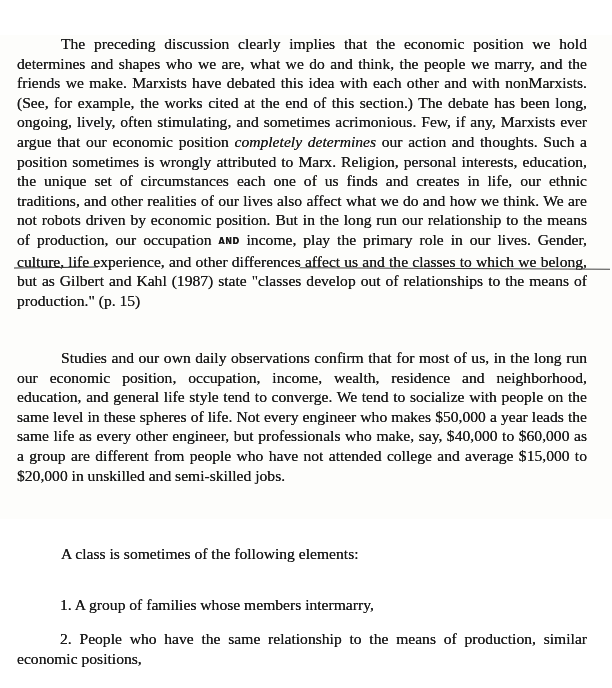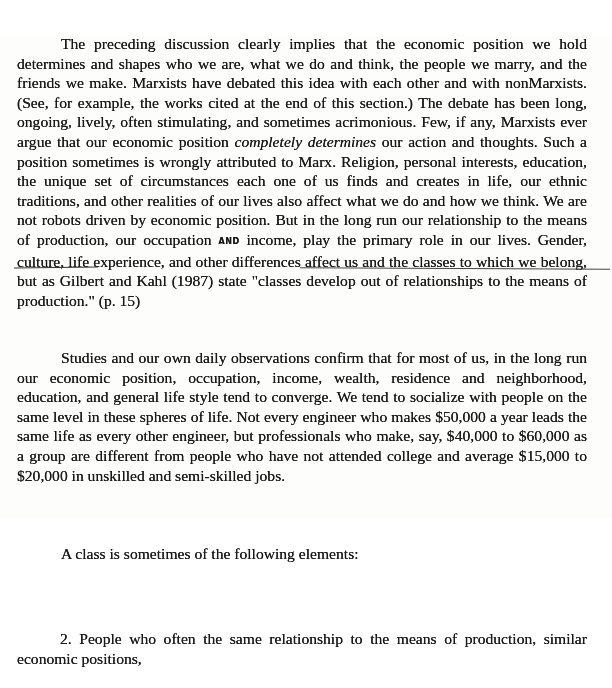--- a/index.html
+++ b/index.html
@@ -51,20 +51,21 @@
 
 <div class="page">
 
   <p class="p" id="para1"><span class="indent"></span><span>The preceding discussion clearly implies that the economic position we hold determines and shapes who we are, what we do and think, the people we marry, and the friends we make. Marxists have debated this idea with each other and with nonMarxists. (See, for example, the works cited at the end of this section.) The debate has been long, ongoing, lively, often stimulating, and sometimes acrimonious. Few, if any, Marxists ever argue that our economic position </span><em>completely determines</em><span> our action and thoughts. Such a position some­times is wrongly attributed to Marx. Religion, personal interests, education, the unique set of circumstances each one of us finds and creates in life, our ethnic traditions, and other realities of our lives also affect what we do and how we think. We are not robots driven by economic position. But in the long run our relationship to the means of production, our occupation</span> <span class="annot">AND</span><span> income, play the primary role in our lives. Gender, culture, life experience, and other differences affect us and the classes to which we belong, but as Gilbert and Kahl (1987) state "classes develop out of relationships to the means of pro­duction." (p. 15)</span></p>
 
   <p class="p" id="para2"><span class="indent"></span><span>Studies and our own daily observations confirm that for most of us, in the long run our economic position, occupation, income, wealth, residence and neighborhood, education, and general life style tend to converge. We tend to socialize with people on the same level in these spheres of life. Not every engineer who makes $50,000 a year leads the same life as every other engineer, but professionals who make, say, $40,000 to $60,000 as a group are different from people who have not attended college and average $15,000 to $20,000 in unskilled and semi-skilled jobs.</span></p>
 
 
   <p class="p" id="para4"><span class="indent"></span><span>A class is sometimes of the following elements:</span></p>
 
+  <p class="p" id="item1"><span class="li-indent"></span><span>1.</span> <span>A group of families whose members intermarry,</span></p>
 
-  <p class="p" id="item2"><span class="li-indent"></span><span>2.</span> <span>People who often the same relationship to the means of production, similar economic positions,</span></p>
+  <p class="p" id="item2"><span class="li-indent"></span><span>2.</span> <span>People who have the same relationship to the means of production, similar economic positions,</span></p>
 
 
   <div class="hand-underline-1"></div>
   <div class="hand-underline-2"></div>
   <div class="page-bottom-rule"></div>
 </div>
 
 </body></html>

